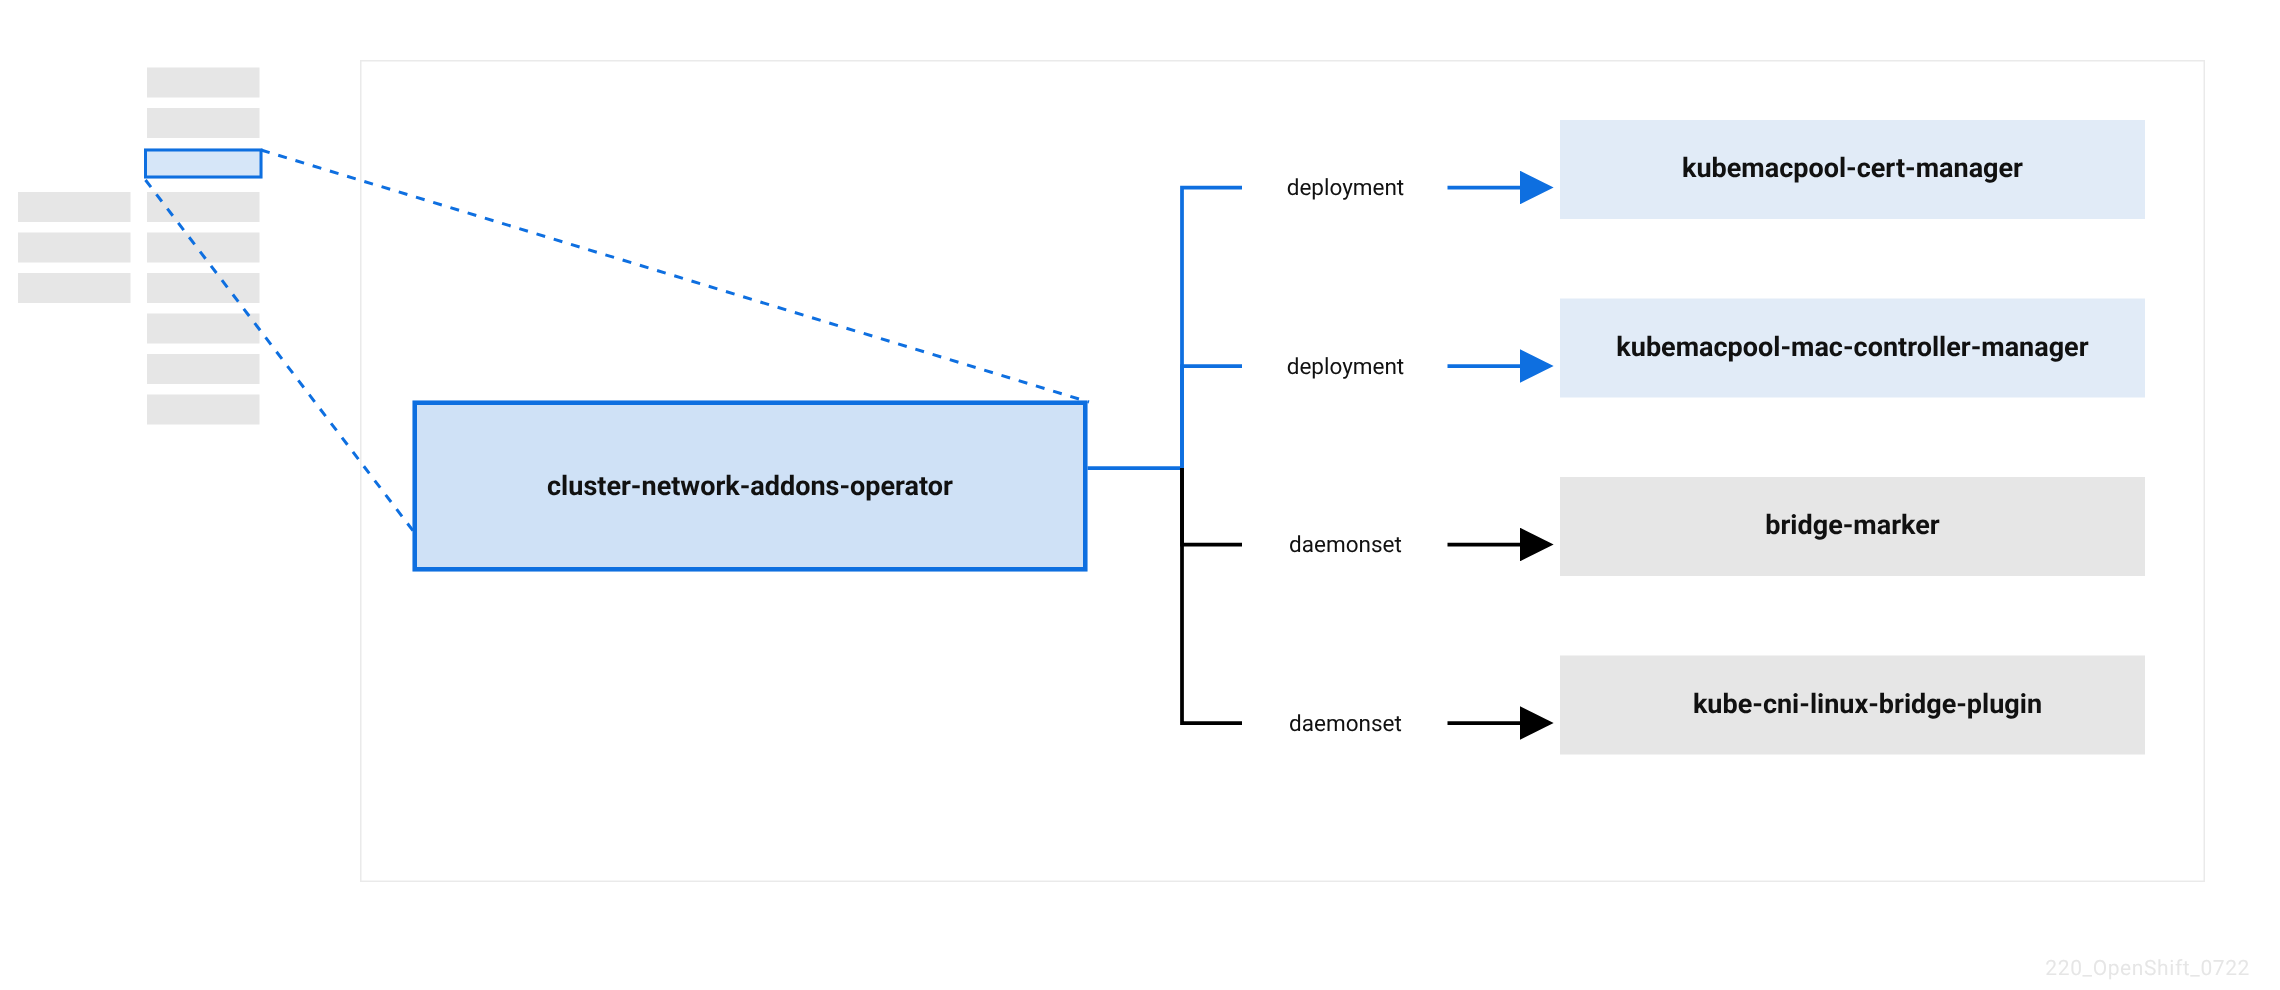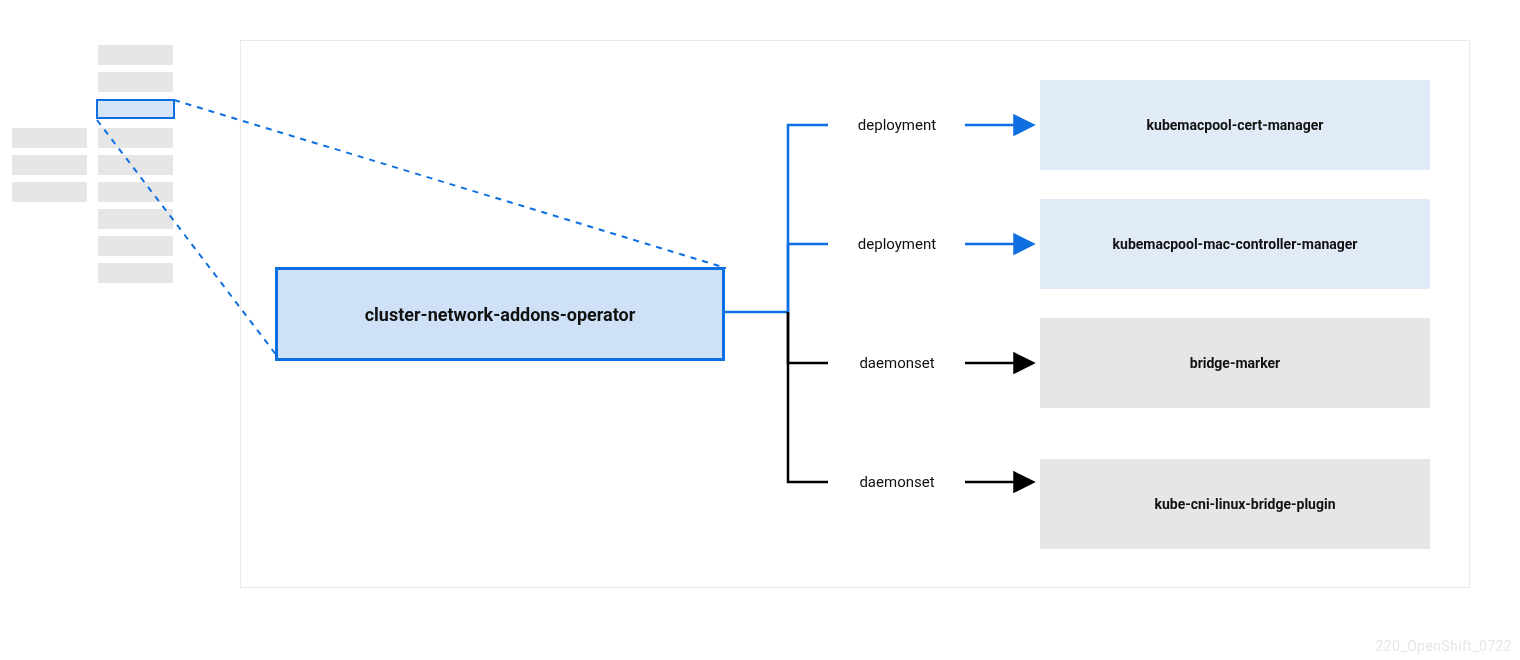--- a/index.html
+++ b/index.html
@@ -29,58 +29,58 @@
     width: 1230px;
     height: 548px;
     border: 1.5px solid #eaeaea;
     box-sizing: border-box;
   }
   .operator-box {
     position: absolute;
     left: 275px;
     top: 267px;
     width: 450px;
-    height: 94px;
+    height: 114px;
     background: #cfe1f6;
     border: 3px solid #0e6fe0;
     box-sizing: border-box;
     display: flex;
     align-items: center;
     justify-content: center;
     font-weight: 700;
     font-size: 18px;
     color: #111;
   }
   .child-box {
     position: absolute;
     left: 1040px;
     width: 390px;
-    height: 90px;
+    height: 66px;
     display: flex;
     align-items: center;
     justify-content: center;
     text-align: center;
     font-weight: 700;
-    font-size: 14px;
+    font-size: 18px;
     color: #111;
     padding: 0 20px;
     box-sizing: border-box;
     line-height: 1.2;
   }
   .child-box.blue { background: #e1ebf7; }
   .child-box.grey { background: #e6e6e6; text-align: center; }
   .edge-label {
     position: absolute;
     font-size: 15px;
     color: #111;
     text-align: center;
   }
   .watermark {
     position: absolute;
-    right: 8px;
+    right: 20px;
     bottom: 6px;
     font-size: 14px;
     color: #e6e6e6;
     letter-spacing: 0.4px;
   }
   svg.overlay {
     position: absolute;
     left: 0; top: 0;
     width: 1520px; height: 660px;
     pointer-events: none;
@@ -103,21 +103,21 @@
 <div class="mini-block" style="left:12px; top:155px; width:75px;"></div>
 <div class="mini-block" style="left:12px; top:182px; width:75px;"></div>
 
 <div class="main-panel"></div>
 
 <div class="operator-box">cluster-network-addons-operator</div>
 
 <div class="child-box blue" style="top:80px;">kubemacpool-cert-manager</div>
 <div class="child-box blue" style="top:199px;">kubemacpool-mac-controller-manager</div>
 <div class="child-box grey" style="top:318px;">bridge-marker</div>
-<div class="child-box grey" style="top:459px;padding-left:40px;">kube-cni-linux-bridge-plugin</div>
+<div class="child-box grey" style="top:437px;padding-left:40px;">kube-cni-linux-bridge-plugin</div>
 
 <div class="edge-label" style="left:832px; top:116px; width:130px;">deployment</div>
 <div class="edge-label" style="left:832px; top:235px; width:130px;">deployment</div>
 <div class="edge-label" style="left:832px; top:354px; width:130px;">daemonset</div>
 <div class="edge-label" style="left:832px; top:473px; width:130px;">daemonset</div>
 
 <svg class="overlay">
   <defs>
     <marker id="arrow-blue" viewBox="0 0 12 12" refX="10" refY="6" markerWidth="9" markerHeight="9" orient="auto">
       <path d="M 0 0 L 12 6 L 0 12 z" fill="#0e6fe0"></path>

